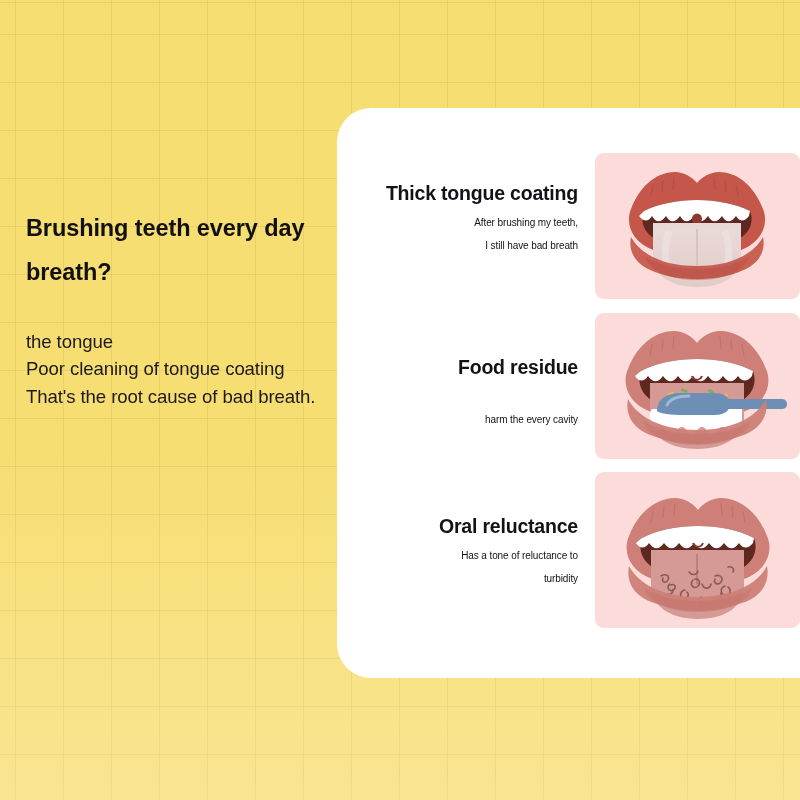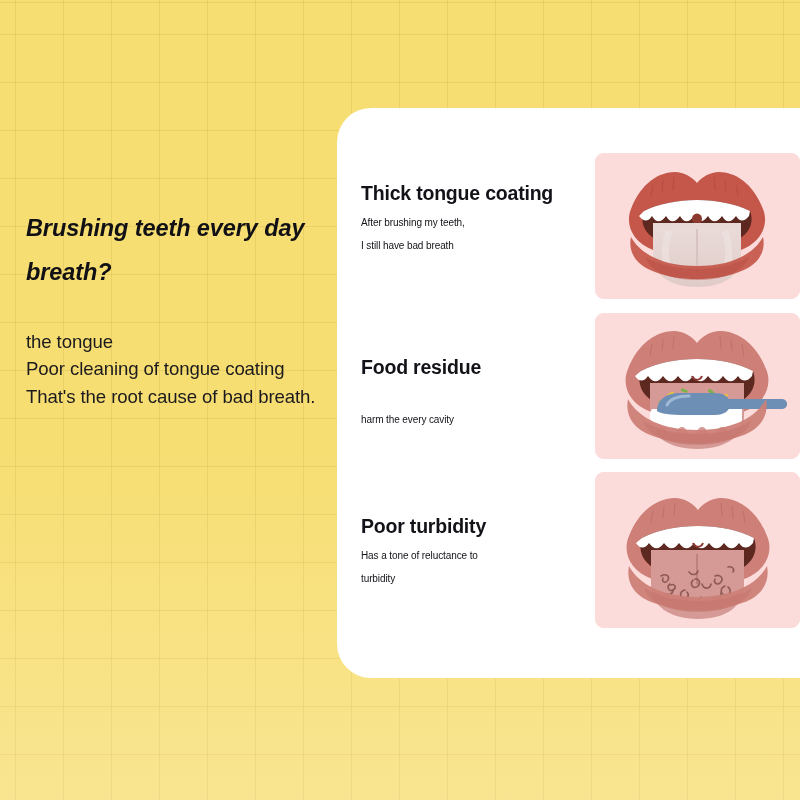--- a/index.html
+++ b/index.html
@@ -18,35 +18,35 @@
       repeating-linear-gradient(to right, rgba(190,160,60,0.22) 0 1.4px, rgba(0,0,0,0) 1.4px 48px),
       repeating-linear-gradient(to bottom, rgba(190,160,60,0.22) 0 1.4px, rgba(0,0,0,0) 1.4px 48px);
     background-position: 0 0, 15px 0, 0 34px;
   }
   
   #left-copy{
     position:absolute;left:26px;top:206px;width:316px;
   }
   .headline{
     font-size:23.5px;font-weight:bold;color:#111014;
-    line-height:44px;letter-spacing:-0.1px;margin:0;font-style:italic;
+    line-height:44px;letter-spacing:-0.1px;margin:0;
   }
   .bodytext{
     margin:6px 0 0 0;
     font-size:18.6px;color:#1b1a1e;line-height:27.5px;
     letter-spacing:-0.1px;
   }
   
   #card{
     position:absolute;left:337px;top:108px;width:520px;height:570px;
     background:#ffffff;border-radius:34px;
   }
   .row{position:absolute;left:0;width:520px;display:block;}
   .row-text{
-    position:absolute;left:24px;width:230px;text-align:left;
+    position:absolute;left:11px;width:230px;text-align:right;
     color:#131218;
   }
   .row-title{font-size:19.5px;font-weight:bold;line-height:24px;margin:0;letter-spacing:-0.2px;}
   .row-sub{font-size:10px;line-height:22.5px;margin:7px 0 0 0;letter-spacing:-0.1px;}
   
   .pic{
     position:absolute;left:258px;width:205px;height:146px;
     background:#FBDCDA;border-radius:9px;overflow:hidden;
   }
   .pic svg{display:block;width:205px;height:146px;}
@@ -183,21 +183,21 @@
 
           <path d="M33 86c10 19 35 31 69 31s59-12 69-31c3 15-4 30-25 37-14 5-29 8-44 8s-30-3-44-8c-21-7-28-22-25-37z" fill="#CE7F77" opacity=".95"></path>
           <path d="M48 108c15 9 34 13 54 13s39-4 54-13c-3 9-11 16-25 20-10 3-19 4-29 4s-19-1-29-4c-14-4-22-11-25-20z" fill="#C2726A" opacity=".45"></path>
         </g>
       </svg>
     </div>
   </div>
 
   <div class="row" style="top:364px;height:156px;">
     <div class="row-text" style="top:42px;">
-      <p class="row-title">Poor turbidity</p>
+      <p class="row-title">Oral reluctance</p>
       <p class="row-sub">
         <span>Has a tone of reluctance to</span><br>
         <span>turbidity</span>
       </p>
     </div>
 
     <div class="pic" style="height:156px;">
       <svg viewBox="0 0 205 156" xmlns="http://www.w3.org/2000/svg" style="height:156px;">
         <defs>
           <clipPath id="c3">

